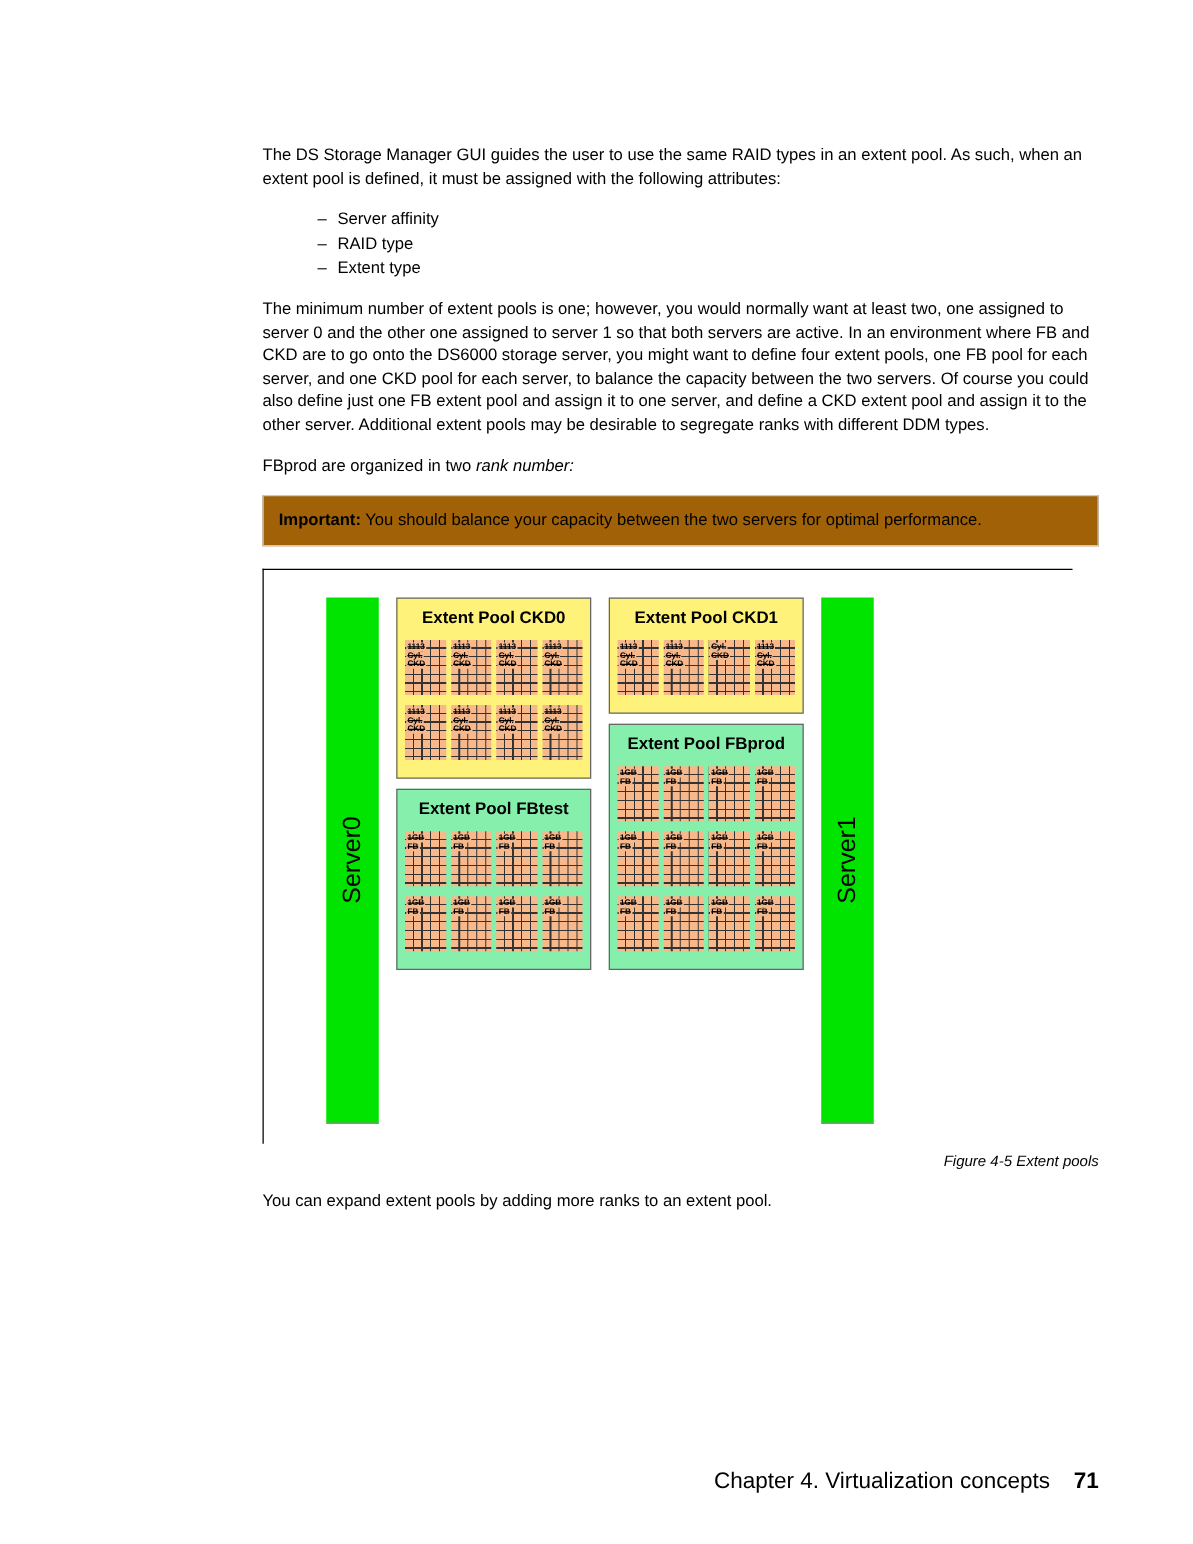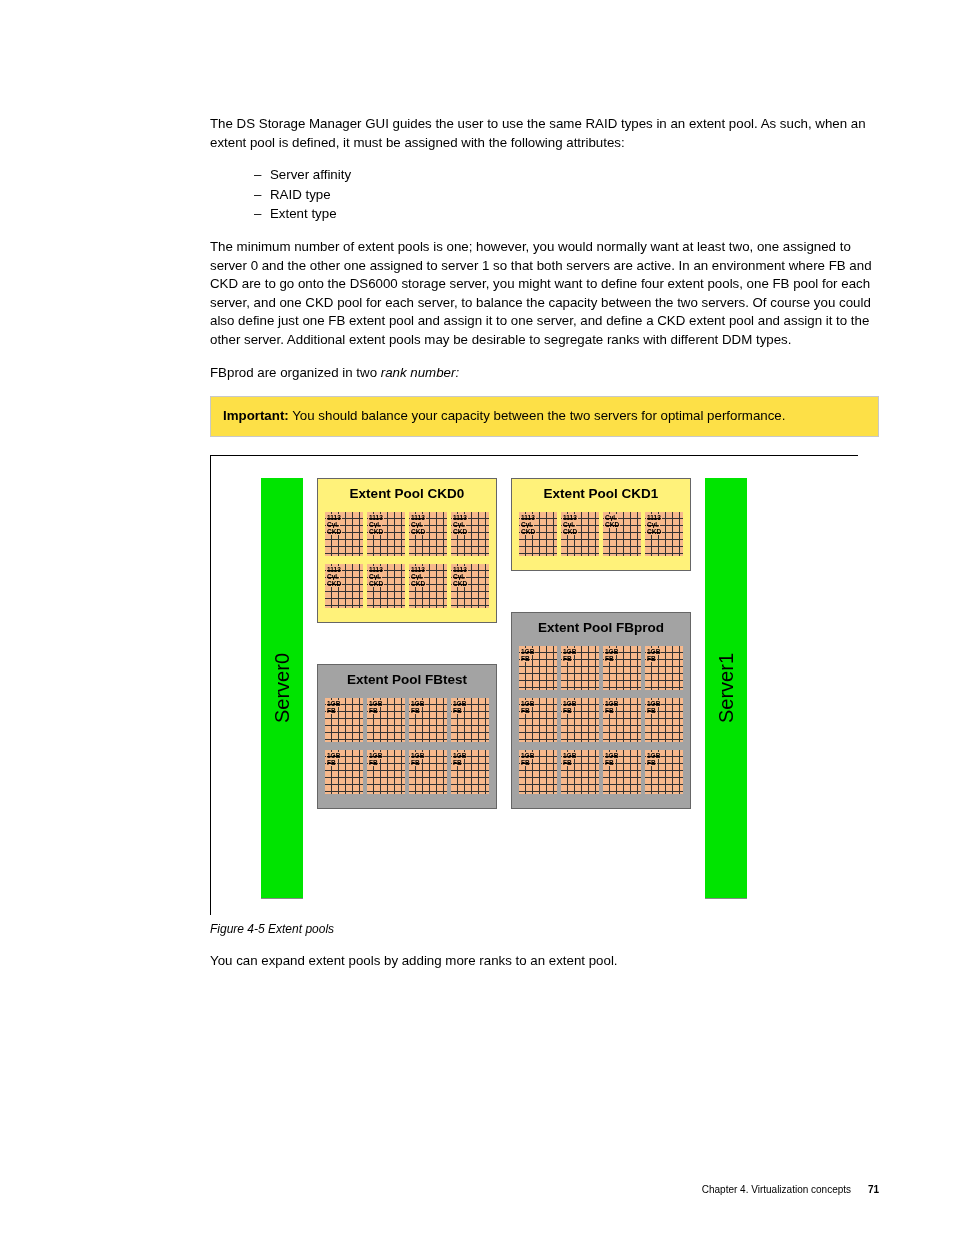--- a/index.html
+++ b/index.html
@@ -19,37 +19,38 @@
     position: relative;
   }
   p { margin: 0 0 14px 0; }
   .dash-list {
     margin: 12px 0 14px 0;
     padding-left: 44px;
   }
   .dash-list div { margin-bottom: 1px; }
   .dash { display: inline-block; width: 16px; }
   .note-box {
-    background: #fde047;
+    background: #a16207;
     border: 1px solid #c8c8c8;
     padding: 10px 12px;
     margin: 6px 0 18px 0;
   }
   .bold { font-weight: bold; }
   .italic { font-style: italic; }
   .fig-caption {
     font-style: italic;
     font-size: 12px;
     margin: 6px 0 14px 0;
+    text-align: right;
   }
   .footer {
     position: absolute;
     bottom: 38px;
     right: 75px;
-    font-size: 10px;
+    font-size: 18px;
     text-align: right;
   }
   .footer .pnum { font-weight: bold; margin-left: 14px; }
 
   
   .figure-wrap {
     border-top: 1px solid #000;
     border-left: 1px solid #000;
     padding: 22px 0 16px 50px;
     margin-top: 8px;
@@ -76,33 +77,32 @@
     transform: translate(-50%,-50%) rotate(-90deg);
     font-size: 20px;
     white-space: nowrap;
     font-family: Arial, sans-serif;
   }
   .mid-cols {
     display: flex;
     gap: 14px;
   }
   .col {
-    width: 180px;
+    width: 156px;
     display: flex;
     flex-direction: column;
-    gap: 33px;
   }
   .pool {
     border: 1px solid #666;
     padding: 6px 6px 6px 6px;
     box-sizing: border-box;
     margin-bottom: 8px;
   }
   .pool.yellow { background: #fff27a; }
-  .pool.gray   { background: #a3a3a3; }
+  .pool.gray   { background: #86efac; }
   .pool-title {
     font-weight: bold;
     text-align: center;
     font-size: 13.5px;
     margin-bottom: 8px;
   }
   .rank {
     display: flex;
     gap: 4px;
     justify-content: center;

